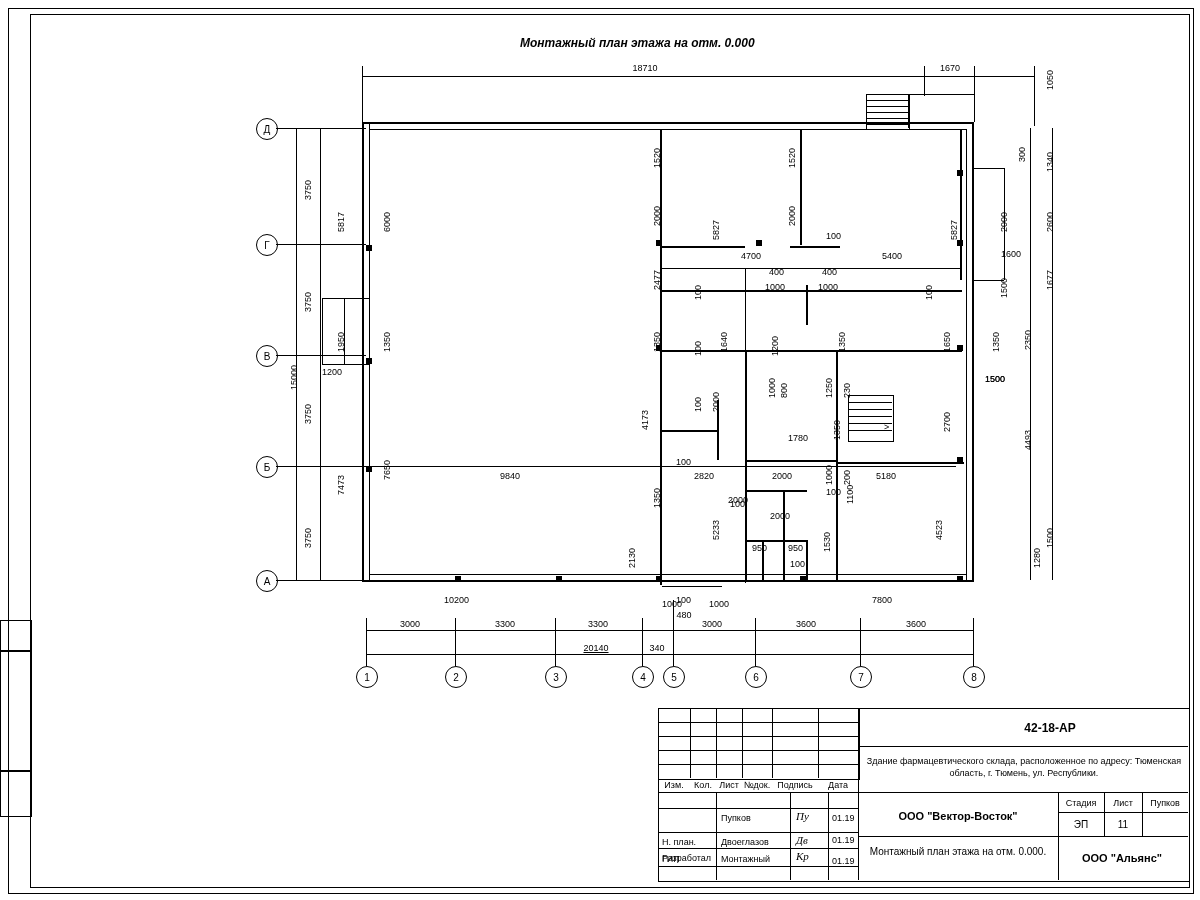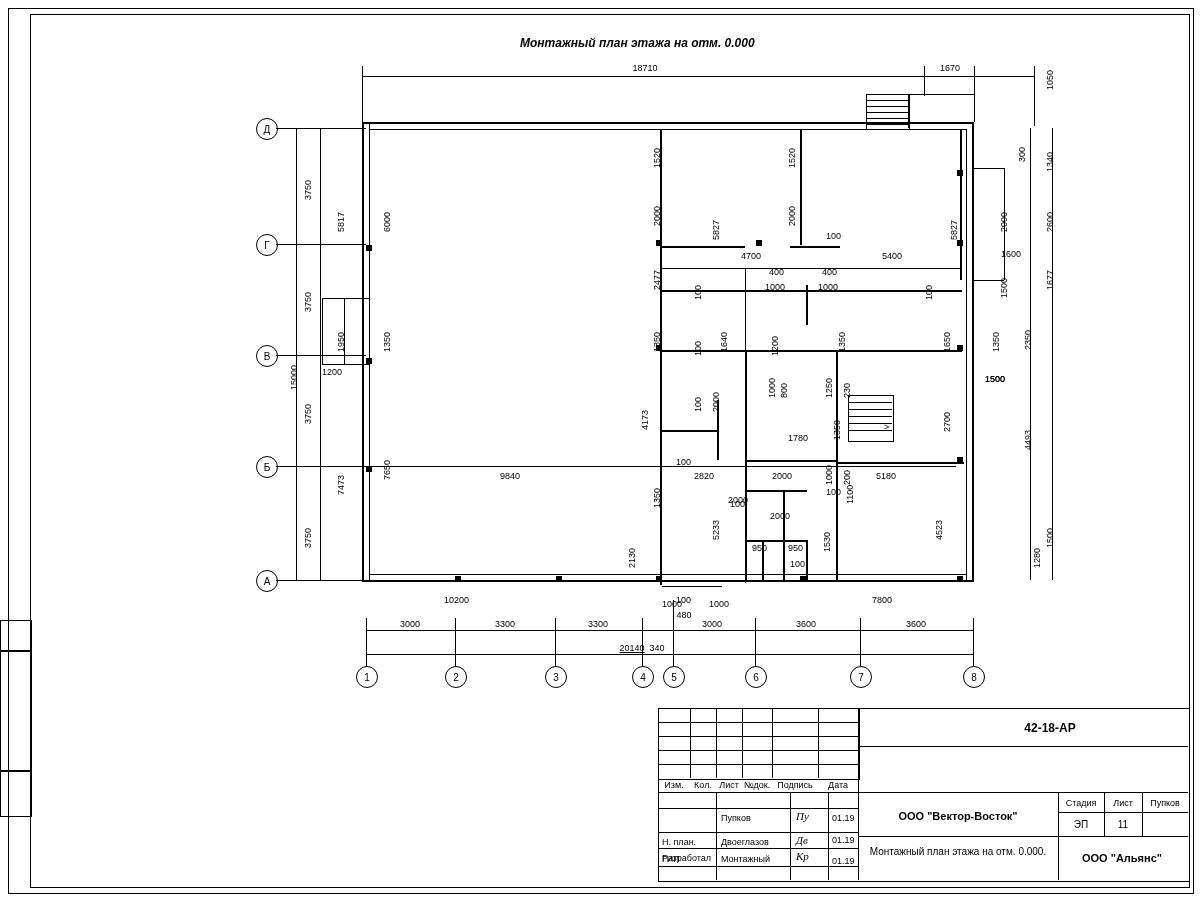--- a/index.html
+++ b/index.html
@@ -182,21 +182,21 @@
   <div class="txt rot" style="left:943px;top:432px;transform:rotate(-90deg);">2700</div>
   <div class="txt rot" style="left:935px;top:540px;transform:rotate(-90deg);">4523</div>
 
   <div class="ln h" style="left:366px;top:630px;width:608px;height:1px;"></div>
   <div class="txt c" style="left:410px;top:620px;">3000</div>
   <div class="txt c" style="left:505px;top:620px;">3300</div>
   <div class="txt c" style="left:598px;top:620px;">3300</div>
   <div class="txt c" style="left:712px;top:620px;">3000</div>
   <div class="txt c" style="left:806px;top:620px;">3600</div>
   <div class="txt c" style="left:916px;top:620px;">3600</div>
-  <div class="txt c" style="left:632px;top:644px;text-decoration:underline;">20140</div>
+  <div class="txt c" style="left:596px;top:644px;text-decoration:underline;">20140</div>
   <div class="txt c" style="left:684px;top:611px;">480</div>
   <div class="txt c" style="left:657px;top:644px;">340</div>
   <div class="ln h" style="left:366px;top:654px;width:608px;height:1px;"></div>
 
   <div class="txt rot" style="left:653px;top:168px;transform:rotate(-90deg);">1520</div>
   <div class="txt rot" style="left:653px;top:226px;transform:rotate(-90deg);">2000</div>
   <div class="txt rot" style="left:712px;top:240px;transform:rotate(-90deg);">5827</div>
   <div class="txt rot" style="left:653px;top:290px;transform:rotate(-90deg);">2477</div>
   <div class="txt rot" style="left:653px;top:352px;transform:rotate(-90deg);">1350</div>
   <div class="txt rot" style="left:720px;top:352px;transform:rotate(-90deg);">1640</div>
@@ -297,20 +297,23 @@
   <div class="txt" style="left:662px;top:855px;">ГИП</div>
   <div class="txt" style="left:721px;top:855px;">Монтажный</div>
   <div class="sig" style="position:absolute;left:796px;top:850px;">Кр</div>
   <div class="txt" style="left:832px;top:857px;">01.19</div>
 
   <div class="ln v" style="left:858px;top:708px;width:1px;height:172px;"></div>
   <div class="ln h" style="left:858px;top:746px;width:330px;height:1px;"></div>
   <div class="txt c b" style="left:1050px;top:724px;font-size:12px;">42-18-АР</div>
 
   <div class="ln h" style="left:858px;top:792px;width:330px;height:1px;"></div>
+  <div style="position:absolute;left:864px;top:755px;width:320px;font-size:9px;line-height:12px;text-align:center;">
+    <span>Здание фармацевтического склада, расположенное по адресу: Тюменская область, г. Тюмень, ул. Республики.</span>
+  </div>
 
   <div class="ln h" style="left:858px;top:836px;width:330px;height:1px;"></div>
   <div class="txt c b" style="left:958px;top:812px;font-size:11px;">ООО "Вектор-Восток"</div>
 
   <div class="ln v" style="left:1058px;top:792px;width:1px;height:44px;"></div>
   <div class="ln v" style="left:1104px;top:792px;width:1px;height:44px;"></div>
   <div class="ln v" style="left:1142px;top:792px;width:1px;height:44px;"></div>
   <div class="ln h" style="left:1058px;top:812px;width:130px;height:1px;"></div>
   <div class="txt c" style="left:1081px;top:799px;">Стадия</div>
   <div class="txt c" style="left:1123px;top:799px;">Лист</div>

